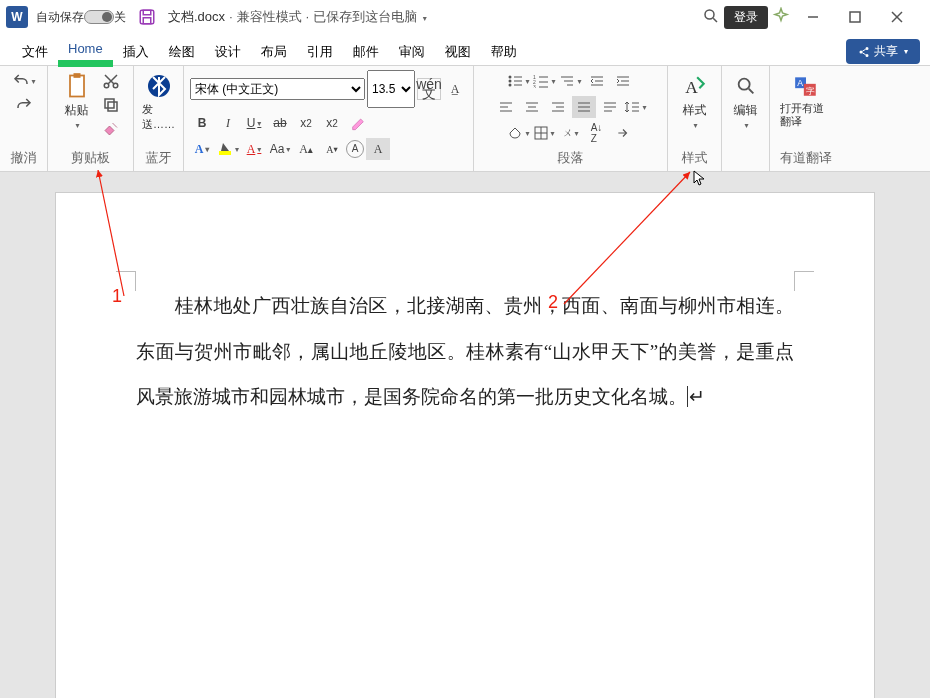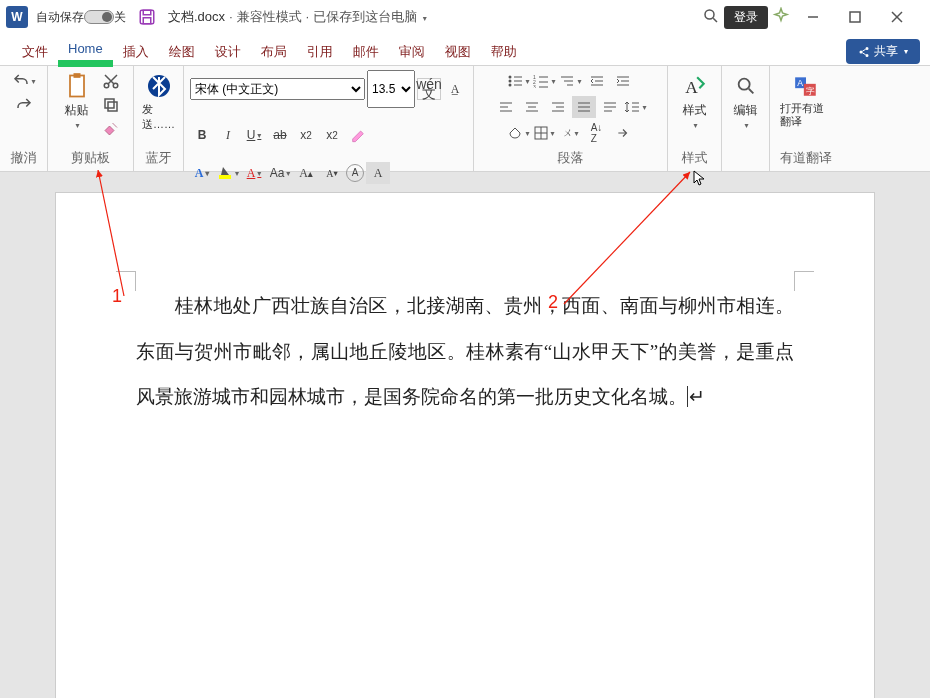--- a/index.html
+++ b/index.html
@@ -9,21 +9,21 @@
   .autosave { display: flex; align-items: center; font-size: 12px; color: #333; }
   .toggle { width: 30px; height: 14px; border: 1px solid #888; border-radius: 8px; position: relative; background: #ddd; }
   .toggle::after { content:""; position:absolute; right:1px; top:1px; width:10px; height:10px; border-radius:50%; background:#666; }
   .save-icon { width: 18px; height: 18px; margin: 0 12px; }
   .doctitle { color: #555; font-size: 13px; }
   .doctitle .main { color: #333; }
   .titlebar-right { margin-left: auto; display: flex; align-items: center; gap: 4px; padding-right: 8px; }
   .login-btn { background:#333; color:#fff; padding:3px 10px; border-radius:3px; font-size:12px; }
   .winbtn { width: 38px; height: 28px; display:flex; align-items:center; justify-content:center; color:#555; }
   .tabs { display:flex; align-items:center; padding: 4px 10px 0 12px; border-bottom:1px solid #d4d4d4; height: 32px; }
-  .tab { padding: 4px 10px; font-size:13px; color:#7f1d1d; cursor:pointer; }
+  .tab { padding: 4px 10px; font-size:13px; color:#000000; cursor:pointer; }
   .tab.active { color:#2b579a; border-bottom:7px solid #22c55e; font-weight:500; }
   .share-btn { margin-left:auto; background:#2b579a; color:#fff; padding:4px 12px; border-radius:4px; font-size:12px; display:flex; align-items:center; gap:4px; }
   .ribbon { display:flex; border-bottom:1px solid #d4d4d4; height:106px; background:#fafafa; }
   .group { border-right:1px solid #d4d4d4; padding:4px 6px 0 6px; display:flex; flex-direction:column; align-items:center; justify-content:space-between; position:relative; }
   .group-body { display:flex; align-items:flex-start; gap:4px; flex:1; }
   .group-label { font-size:13px; color:#666; padding:2px 0 4px; width:100%; text-align:center; position:relative; }
   .col { display:flex; flex-direction:column; align-items:center; gap:2px; }
   .btn-lg { display:flex; flex-direction:column; align-items:center; gap:2px; padding:2px 4px; font-size:12px; color:#333; }
   .btn-lg .icon { width:28px; height:28px; display:flex; align-items:center; justify-content:center; }
   .btn-sm { width:24px; height:22px; display:flex; align-items:center; justify-content:center; font-size:12px; color:#444; }
@@ -186,21 +186,21 @@
               <path d="M12 3v18l6-6-6-6 6-6-6 6-6-6m0 12l6-6" stroke="#fff" stroke-width="2" fill="none"></path>
             </svg>
           </span>
         <span style="font-size:11px">发送……</span>
       </div>
     </div>
     <div class="group-label">蓝牙</div>
   </div>
 
   <div class="group" style="width:290px">
-    <div class="group-body col" style="align-items:flex-start;gap:16px;width:100%">
+    <div class="group-body col" style="align-items:flex-start;gap:4px;width:100%">
       <div class="row">
         <select class="font-name"><option>宋体 (中文正文)</option></select>
         <select class="font-size"><option>13.5</option></select>
         <span class="btn-sm" style="border:1px solid #ccc;font-size:14px;line-height:9px;text-align:center">wén<br>文</span>
         <span class="btn-sm" style="font-family:serif">A̲</span>
       </div>
       <div class="row">
         <span class="btn-sm" style="font-weight:bold">B</span>
         <span class="btn-sm" style="font-style:italic;font-family:serif">I</span>
         <span class="btn-sm" style="text-decoration:underline">U<span class="drop-arrow">▾</span></span>

